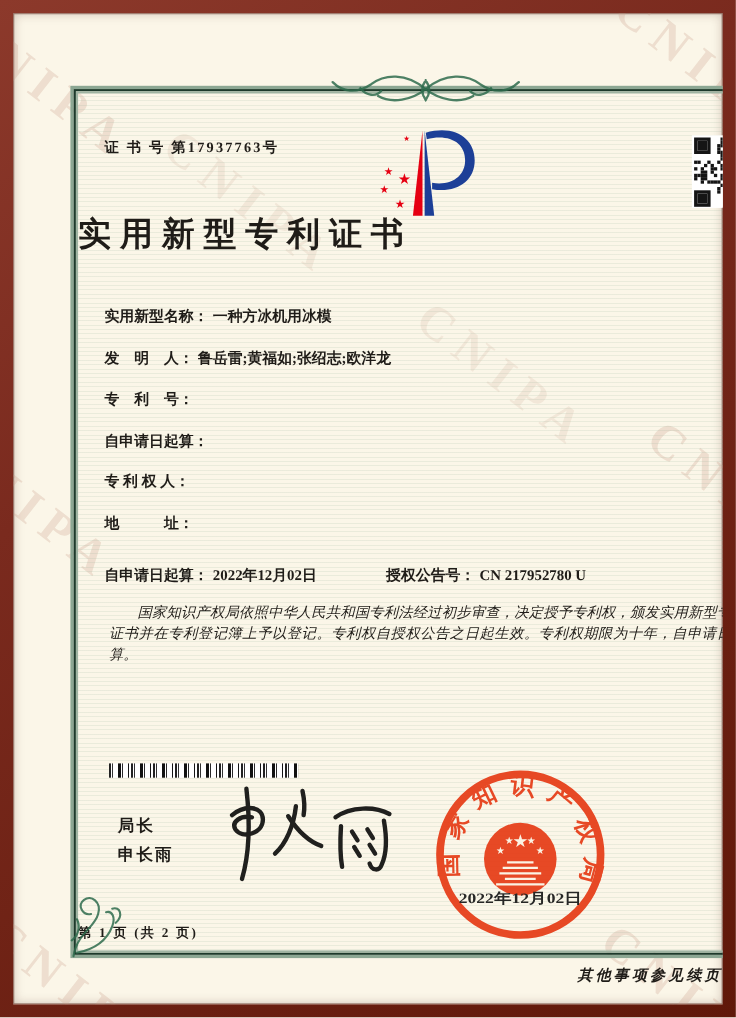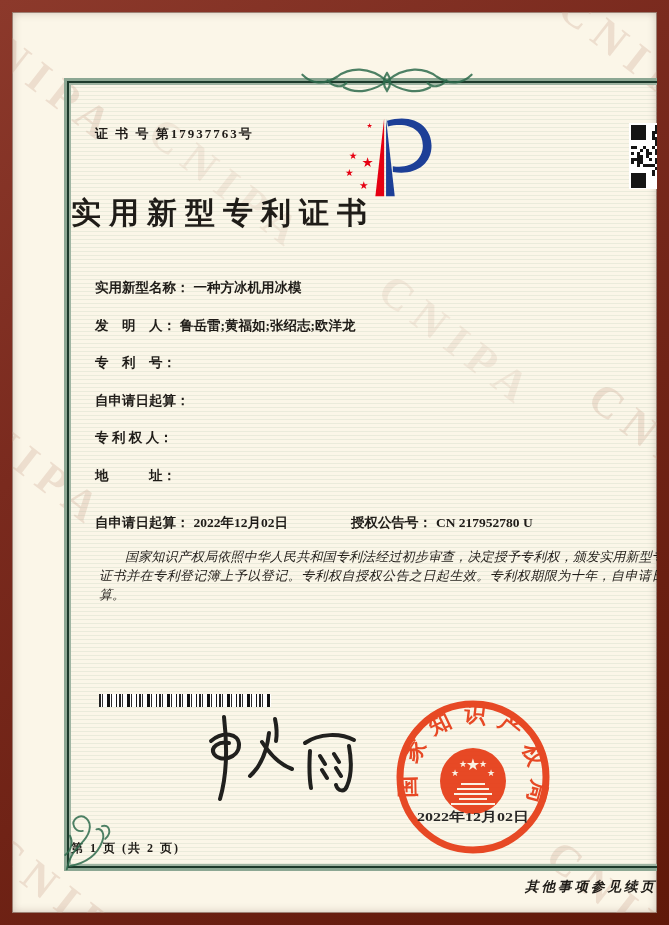--- a/index.html
+++ b/index.html
@@ -592,20 +592,24 @@
             </span>
           </div>
         </div>
 
         <div class="paras">
           <p>国家知识产权局依照中华人民共和国专利法经过初步审查，决定授予专利权，颁发实用新型专利证书并在专利登记簿上予以登记。专利权自授权公告之日起生效。专利权期限为十年，自申请日起算。</p>
         </div>
 
         <div class="barcode"></div>
 
+        <div class="signer">
+          <div>局长</div>
+          <div>申长雨</div>
+        </div>
 
         <svg class="signature" width="185" height="95" viewBox="0 0 185 95">
           <path d="M18,30 C30,20 46,22 46,34 C46,47 27,52 21,43 C17,36 26,30 36,32"></path>
           <path d="M31,6 C34,32 34,64 27,88"></path>
           <path d="M76,22 C74,40 67,56 57,65"></path>
           <path d="M69,31 C78,45 88,54 99,58"></path>
           <path d="M82,8 C84,17 84,24 83,30"></path>
           <path d="M112,32 C126,22 148,22 161,29"></path>
           <path d="M117,40 C116,56 116,66 118,77"></path>
           <path d="M156,35 C159,52 159,64 154,75 C152,81 145,81 143,74"></path>

